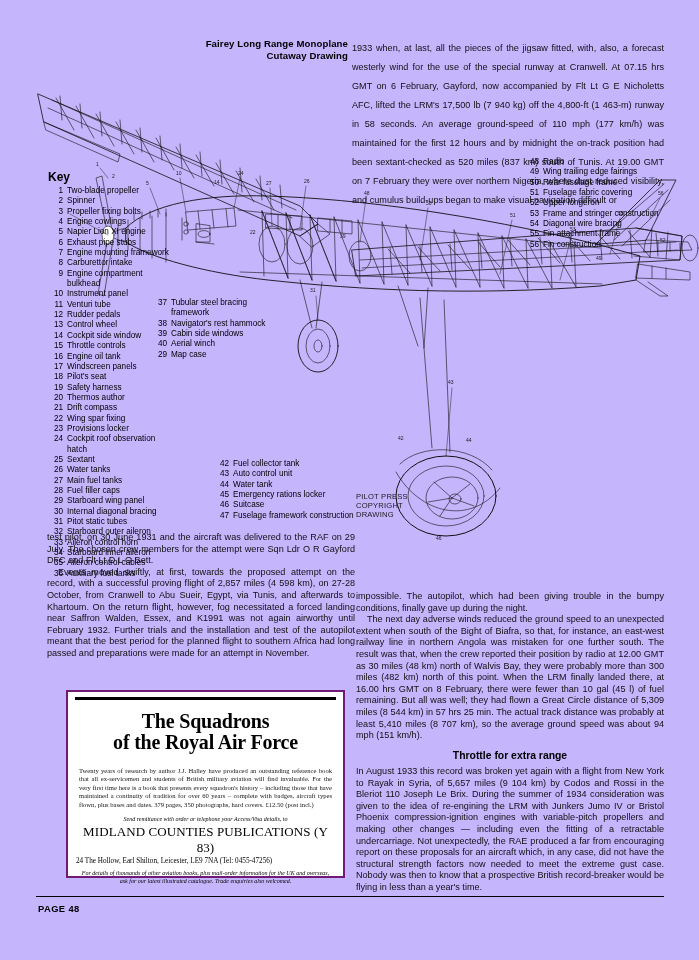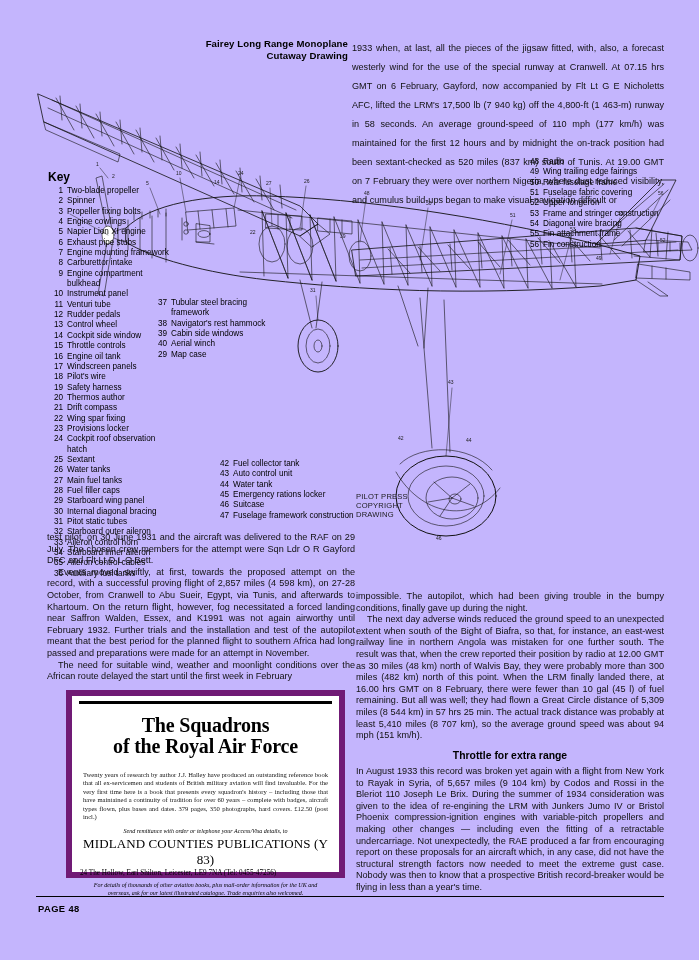--- a/index.html
+++ b/index.html
@@ -121,21 +121,21 @@
     font-weight: bold;
   }
 
   
   .ad {
     position: absolute;
     left: 66px;
     top: 690px;
     width: 279px;
     height: 188px;
-    border: 6px solid #701a75;
+    border: 2px solid #701a75;
     background: #fff;
     box-sizing: border-box;
     padding: 0;
   }
   .ad-rule {
     margin: 5px 7px 0 7px;
     border-top: 3px solid #000;
   }
   .ad-title {
     font-family: "Liberation Serif", serif;
@@ -422,21 +422,21 @@
       <div class="key-item">
         <span class="key-num">16</span>
         <span class="key-txt">Engine oil tank</span>
       </div>
       <div class="key-item">
         <span class="key-num">17</span>
         <span class="key-txt">Windscreen panels</span>
       </div>
       <div class="key-item">
         <span class="key-num">18</span>
-        <span class="key-txt">Pilot's wire</span>
+        <span class="key-txt">Pilot's seat</span>
       </div>
       <div class="key-item">
         <span class="key-num">19</span>
         <span class="key-txt">Safety harness</span>
       </div>
       <div class="key-item">
         <span class="key-num">20</span>
         <span class="key-txt">Thermos author</span>
       </div>
       <div class="key-item">
@@ -593,21 +593,20 @@
 
   <div class="pilot-press">
     <span>PILOT PRESS</span><br>
     <span>COPYRIGHT</span><br>
     <span>DRAWING</span>
   </div>
 
   <div class="body-col col-left-a">
     <p>test pilot, on 30 June 1931 and the aircraft was delivered to the RAF on 29 July. The chosen crew members for the attempt were Sqn Ldr O R Gayford DFC and Flt Lt D L G Bett.</p>
     <p class="indent">Events moved swiftly, at first, towards the proposed attempt on the record, with a successful proving flight of 2,857 miles (4 598 km), on 27-28 October, from Cranwell to Abu Sueir, Egypt, via Tunis, and afterwards to Khartoum. On the return flight, however, fog necessitated a forced landing near Saffron Walden, Essex, and K1991 was not again airworthy until February 1932. Further trials and the installation and test of the autopilot meant that the best period for the planned flight to southern Africa had long passed and preparations were made for an attempt in November.</p>
-    <p class="indent">The need for suitable wind, weather and moonlight conditions over the African route delayed the start until the first week in February</p>
   </div>
 
   <div class="body-col col-right-a">
     <p>impossible. The autopilot, which had been giving trouble in the bumpy conditions, finally gave up during the night.</p>
     <p class="indent">The next day adverse winds reduced the ground speed to an unexpected extent when south of the Bight of Biafra, so that, for instance, an east-west railway line in northern Angola was mistaken for one further south. The result was that, when the crew reported their position by radio at 12.00 GMT as 30 miles (48 km) north of Walvis Bay, they were probably more than 300 miles (482 km) north of this point. When the LRM finally landed there, at 16.00 hrs GMT on 8 February, there were fewer than 10 gal (45 l) of fuel remaining. But all was well; they had flown a Great Circle distance of 5,309 miles (8 544 km) in 57 hrs 25 min. The actual track distance was probably at least 5,410 miles (8 707 km), so the average ground speed was about 94 mph (151 km/h).</p>
   </div>
 
   <div class="section-head">Throttle for extra range</div>
 
   <div class="body-col col-right-b">

